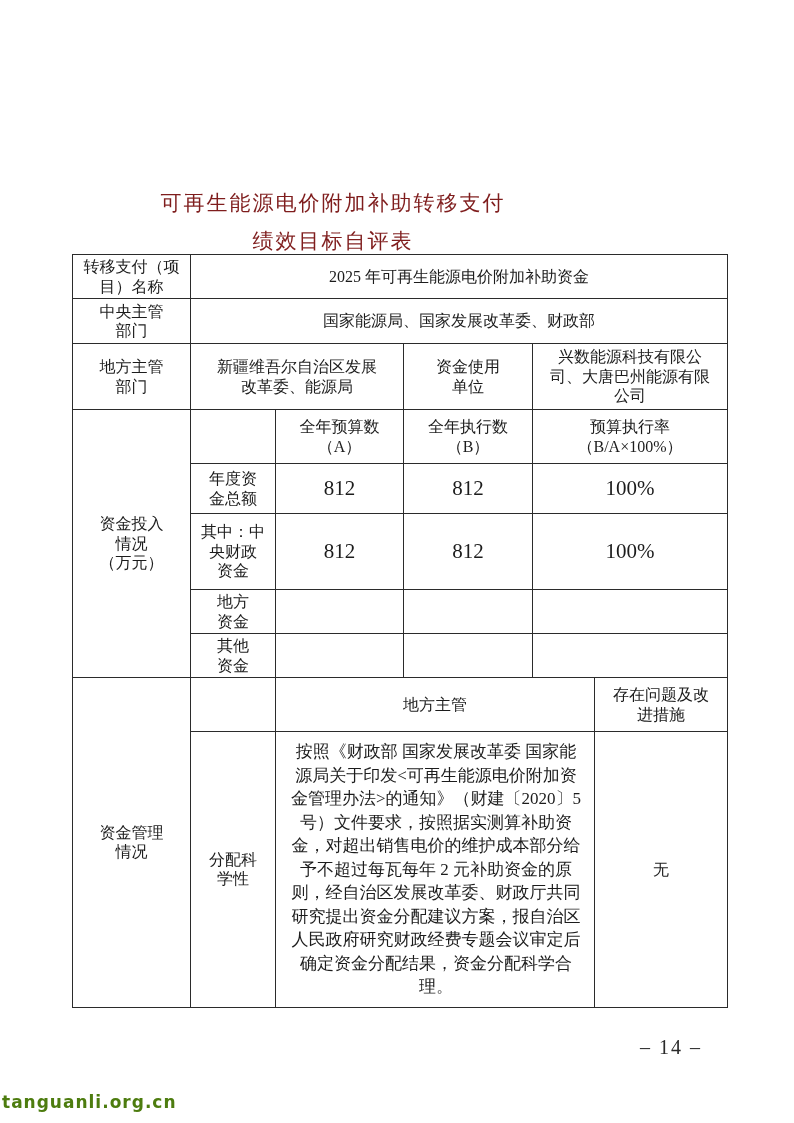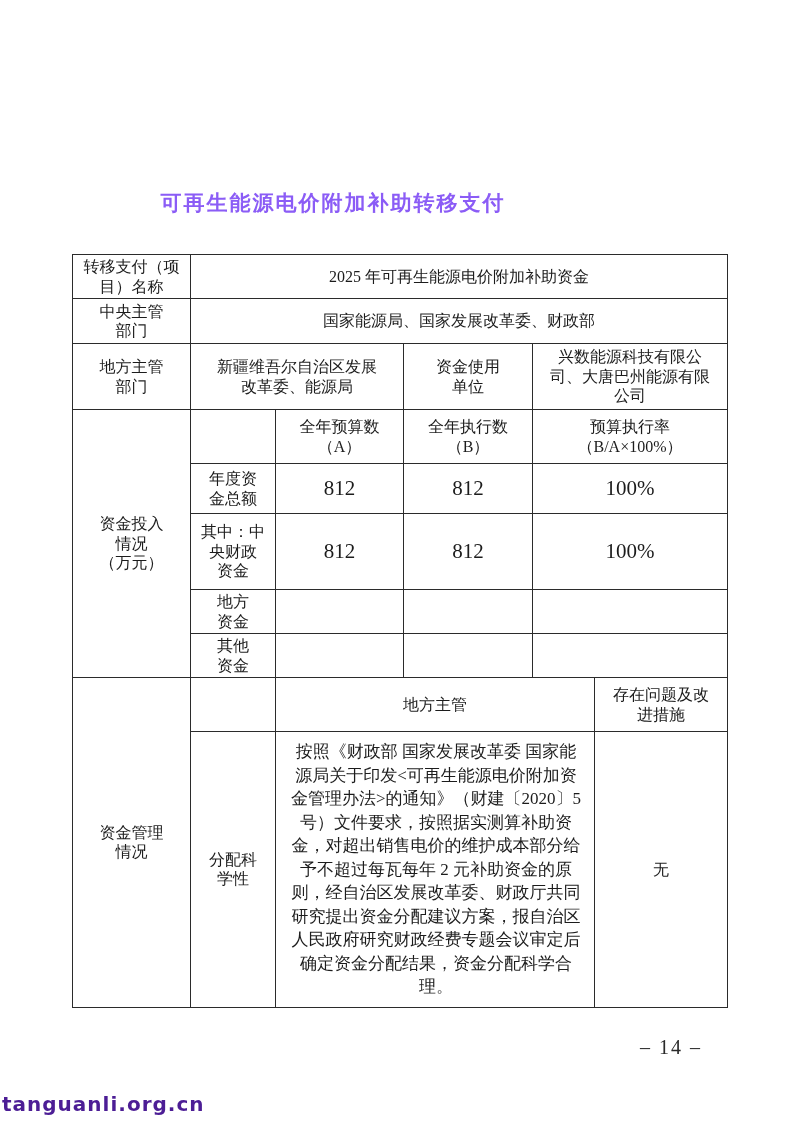--- a/index.html
+++ b/index.html
@@ -4,21 +4,21 @@
 <style>
   html,body{margin:0;padding:0;background:#888;}
   .page{
     position:relative;width:794px;height:1123px;background:#ffffff;
     margin:0 auto;overflow:hidden;
     font-family:"Liberation Serif","DejaVu Serif",serif;
     color:#1c1c1c;
   }
   .title{
     position:absolute;left:0;width:666px;text-align:center;
-    font-weight:bold;font-size:21px;letter-spacing:2px;color:#8b5cf6;
+    font-weight:normal;font-size:21px;letter-spacing:2px;color:#7f1d1d;
   }
   .title1{top:189px;}
   .title2{top:227px;}
   table.main{
     position:absolute;left:72px;top:254px;width:655px;
     border-collapse:collapse;table-layout:fixed;
   }
   td{
     border:1px solid #2b2b2b;
     text-align:center;vertical-align:middle;
@@ -26,34 +26,35 @@
     white-space:pre-line;overflow:hidden;
   }
   td.num{font-size:21px;}
   td.desc{
     text-align:center;padding:8px 10px 8px 12px;
     font-size:17px;line-height:23.5px;white-space:normal;
   }
   .watermark{
     position:absolute;left:2px;top:1092px;
     font-family:"DejaVu Sans","Liberation Sans",sans-serif;
-    font-weight:bold;font-size:20px;letter-spacing:1px;
-    color:#4c1d95;
+    font-weight:bold;font-size:17px;letter-spacing:1px;
+    color:#4d7c0f;
   }
   .pagenum{
     position:absolute;left:640px;top:1036px;
     font-size:20px;letter-spacing:2px;color:#2a2a2a;
   }
 </style>
 </head>
 <body>
 
 <div class="page">
 
   <div class="title title1">可再生能源电价附加补助转移支付</div>
+  <div class="title title2">绩效目标自评表</div>
 
   <table class="main">
     <colgroup>
       <col style="width:118px">
         <col style="width:85px">
         <col style="width:128px">
       <col style="width:129px">
         <col style="width:62px">
         <col style="width:133px">
     </colgroup>

